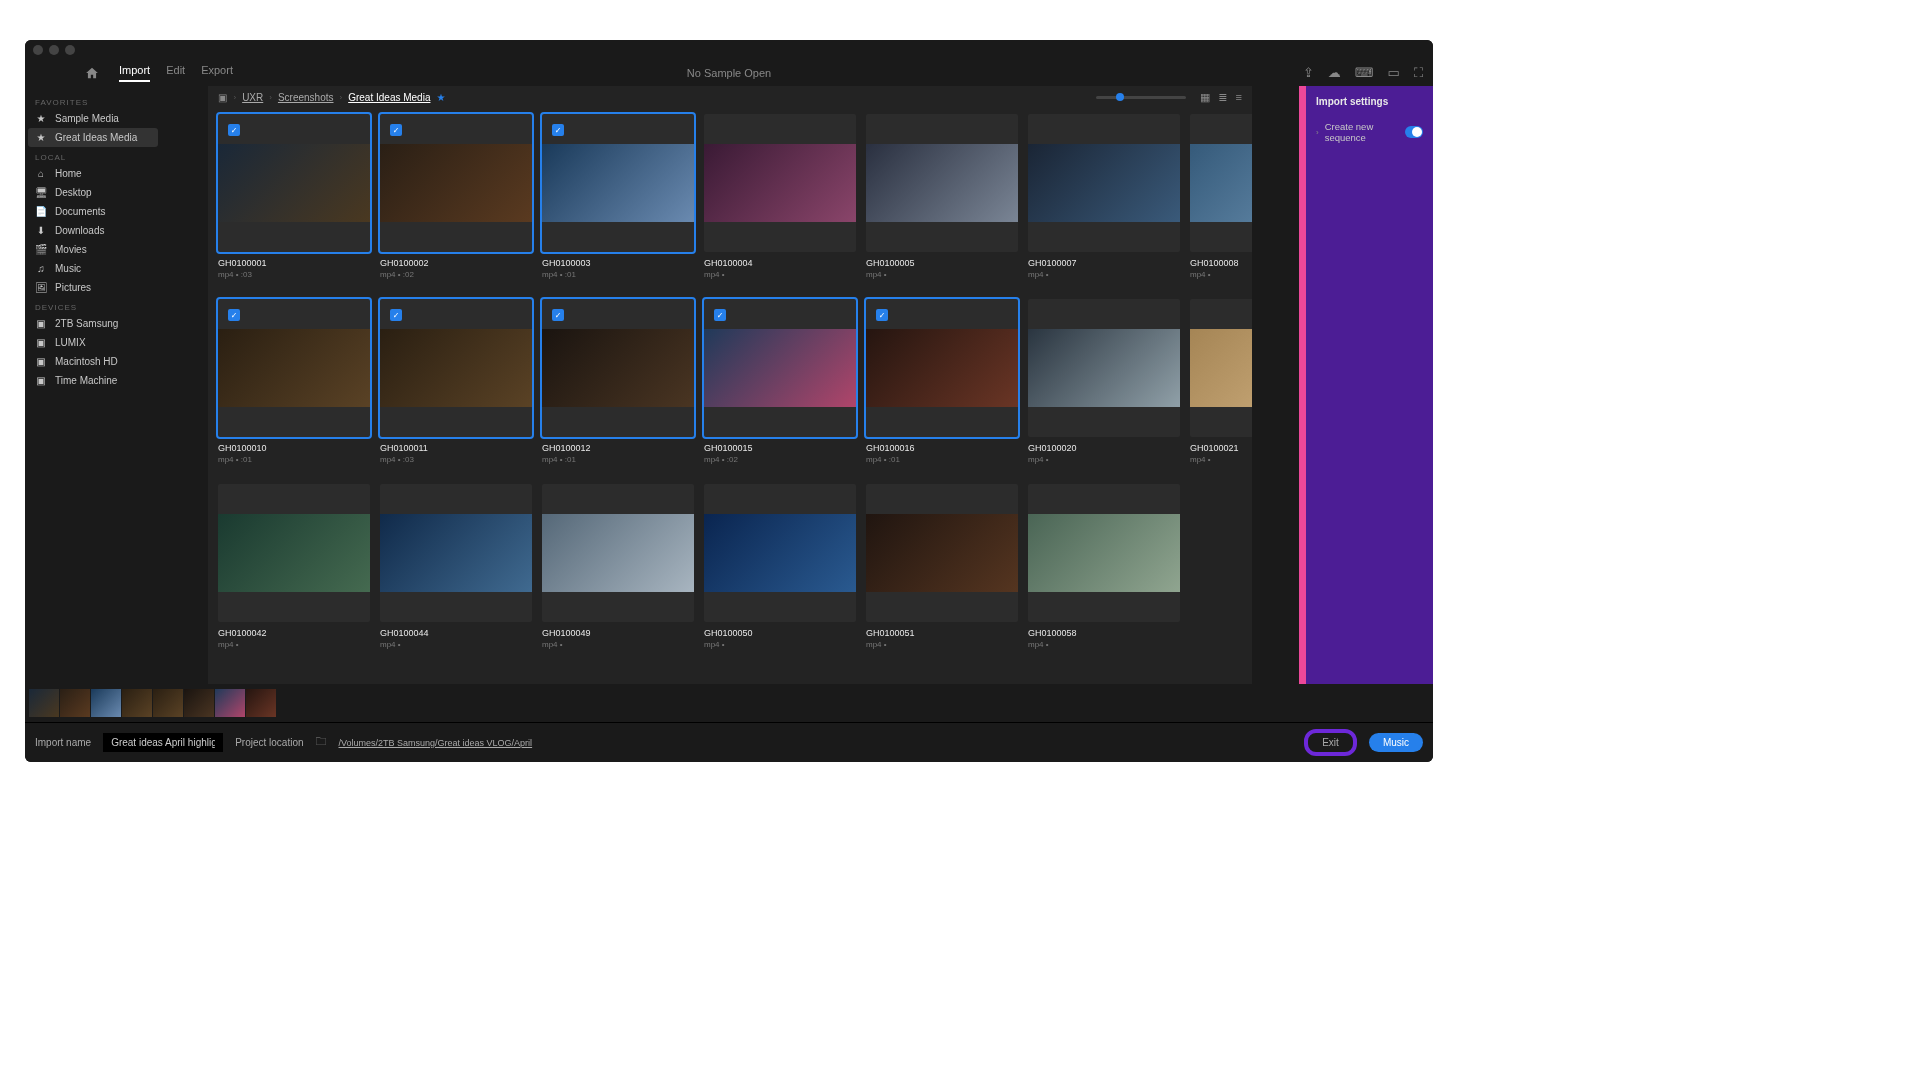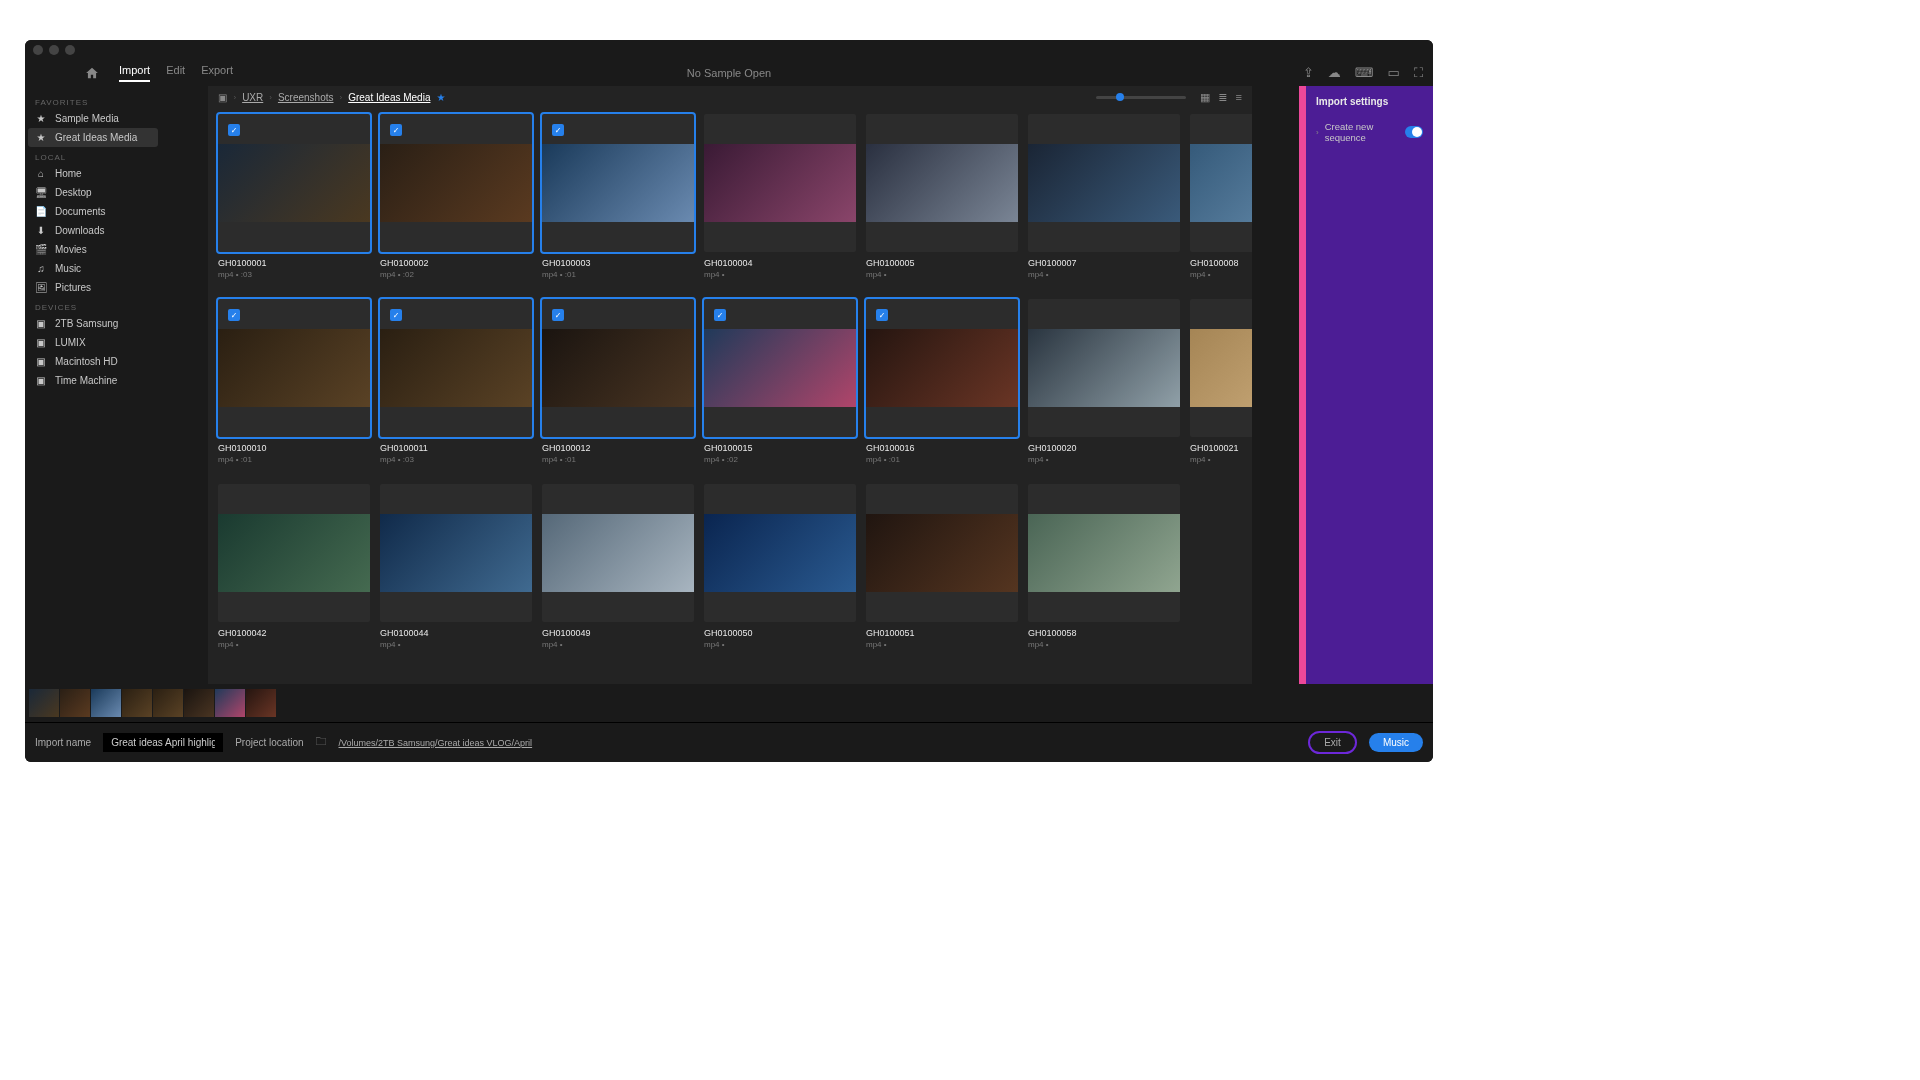--- a/index.html
+++ b/index.html
@@ -45,21 +45,21 @@
 .rp-title { font-size:10px; font-weight:600; color:#e8e8e8; padding:4px 10px 10px; }
 .rp-row { display:flex; align-items:center; padding:4px 10px; color:#c8c8c8; font-size:9.5px; gap:6px; }
 .toggle { margin-left:auto; width:22px; height:12px; background:#2680eb; border-radius:6px; position:relative; cursor:pointer; }
 .toggle::after { content:""; position:absolute; right:1px; top:1px; width:10px; height:10px; background:#fff; border-radius:50%; }
 .strip { height:38px; background:#1a1a1a; display:flex; align-items:center; padding:0 4px; gap:1px; }
 .strip-thumb { width:30px; height:28px; background:linear-gradient(135deg,var(--c1),var(--c2)); cursor:pointer; }
 .footer { height:40px; background:#1a1a1a; display:flex; align-items:center; padding:0 10px; font-size:10px; color:#aaa; gap:12px; border-top:1px solid #000; }
 .pname-input { background:#000; color:#ccc; border:none; padding:4px 8px; font-size:10px; width:120px; }
 .loc-link { text-decoration:underline; cursor:pointer; font-size:9px; }
 .btn { padding:4px 14px; border-radius:12px; font-size:10px; cursor:pointer; border:none; }
-.btn-exit { background:transparent; color:#aaa; border:2px solid #6d28d9; }
+.btn-exit { background:transparent; color:#aaa; border:4px solid #6d28d9; }
 .btn-create { background:#2680eb; color:#fff; }
 .chev { font-size:8px; color:#555; }
 svg { display:block; }
 </style>
 </head>
 <body>
 
 <div class="app">
 
   <div class="titlebar">

